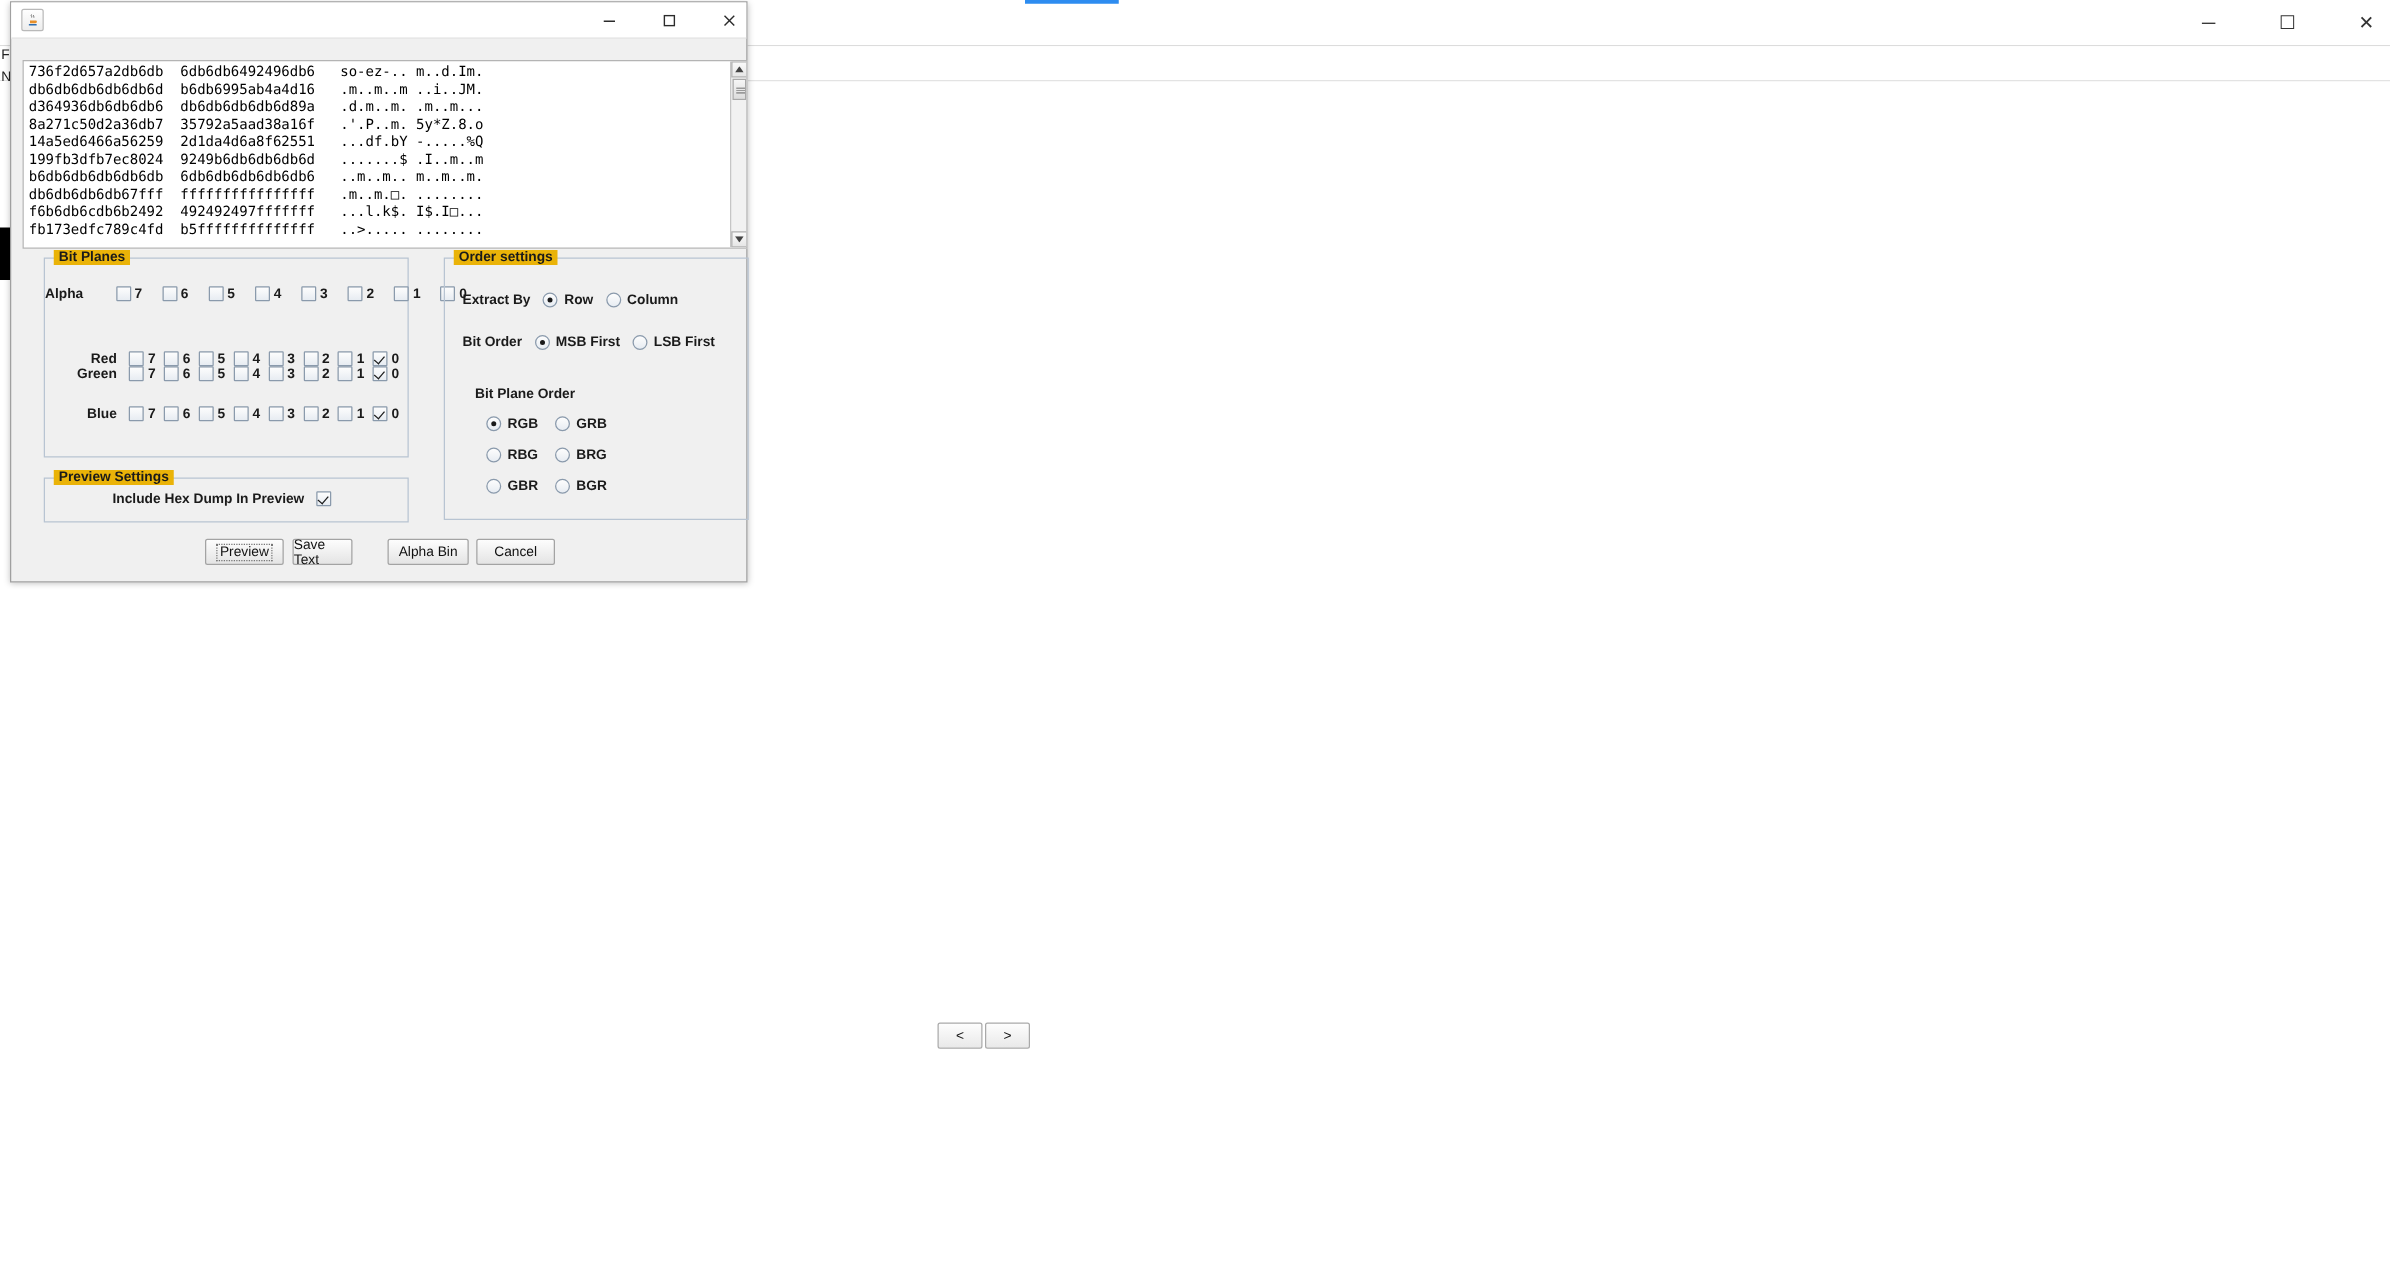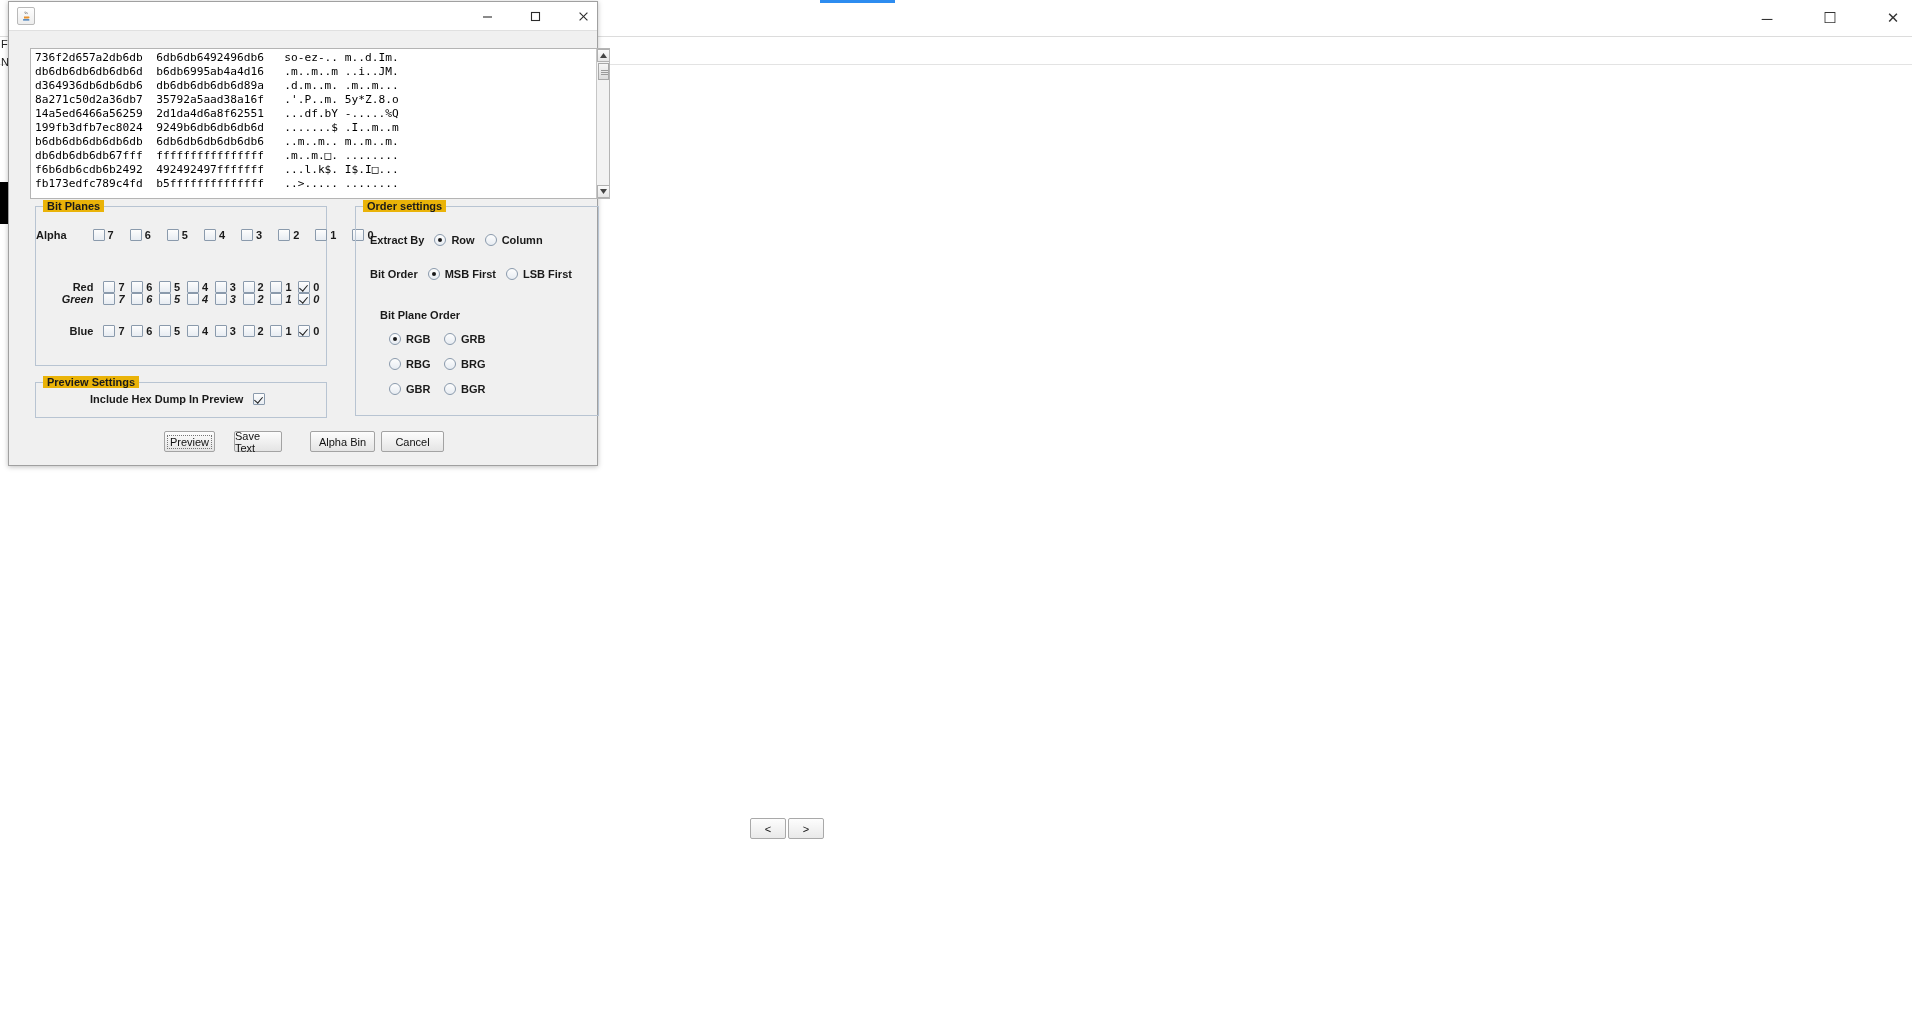--- a/index.html
+++ b/index.html
@@ -93,21 +93,20 @@
     text-align: center; font-size: 12px; color: #1a1a1a;
   }
 
   
   #hex-wrap {
     position: absolute; left: 9px; top: 46px;
     width: 580px; height: 151px;
     background: #ffffff;
     border: 1px solid #b4b4b4;
     overflow: hidden;
-    margin-left: 12px;
   }
   #hex-text {
     position: absolute; left: 4px; top: 2px;
     font-family: "DejaVu Sans Mono", "Liberation Mono", monospace;
     font-size: 11.2px; line-height: 14.05px;
     color: #000000; white-space: pre;
   }
   #hex-scroll {
     position: absolute; right: 0; top: 0; width: 13px; height: 100%;
     background: #f2f2f2; border-left: 1px solid #c6c6c6;
@@ -208,21 +207,21 @@
 
   
   .dlg-btn {
     position: absolute; top: 429px; height: 21px;
     background: linear-gradient(#fdfdfd,#e4e4e4);
     border: 1px solid #a3a3a3; border-radius: 2px;
     font-size: 11px; color: #111;
     display: flex; align-items: center; justify-content: center;
     cursor: pointer;
   }
-  #btn-preview  { left: 155px; width: 51px; }
+  #btn-preview  { left: 155px; width: 63px; }
   #btn-preview span { border: 1px dotted #767676; padding: 0 2px; }
   #btn-savetext { left: 225px; width: 48px; }
   #btn-savebin  { left: 301px; width: 65px; }
   #btn-cancel   { left: 372px; width: 63px; }
 </style>
 </head>
 <body>
 
 <div id="bg-window">
   <div id="bg-titlebar">
@@ -362,21 +361,21 @@
           </div>
           <div class="bp-cell">
             <span class="cbx"></span>
             <span class="bp-num">1</span>
           </div>
           <div class="bp-cell">
             <span class="cbx checked"></span>
             <span class="bp-num">0</span>
           </div>
         </div>
-        <div class="bp-row" style="top: 82px; font-style: italic;">
+        <div class="bp-row" style="top: 82px;">
           <div class="bp-label">Green</div>
           <div class="bp-cell">
             <span class="cbx"></span>
             <span class="bp-num">7</span>
           </div>
           <div class="bp-cell">
             <span class="cbx"></span>
             <span class="bp-num">6</span>
           </div>
           <div class="bp-cell">

